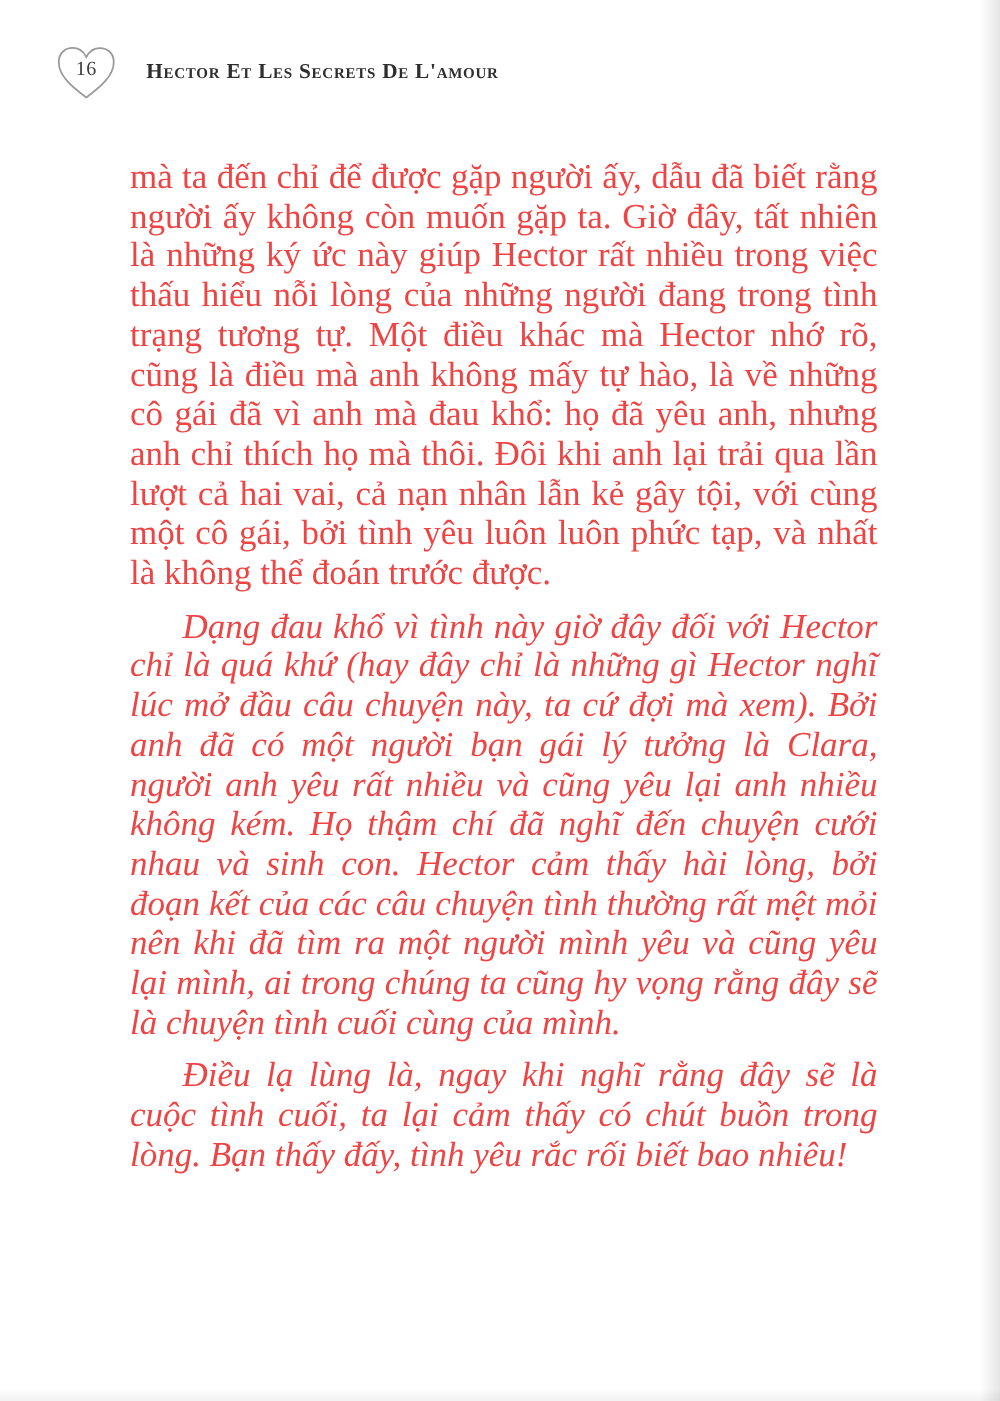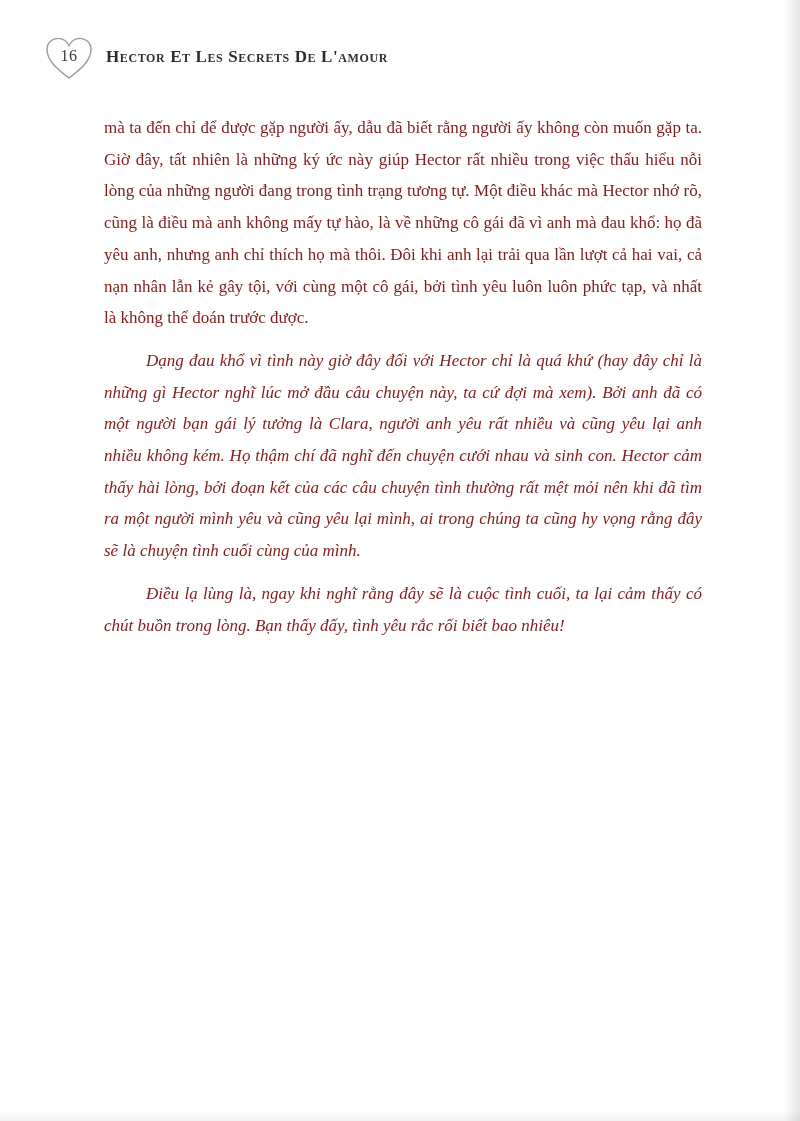--- a/index.html
+++ b/index.html
@@ -31,21 +31,21 @@
     background: linear-gradient(to bottom, rgba(0,0,0,0), rgba(0,0,0,0.05));
     pointer-events: none;
   }
 
   .header {
     position: absolute;
     top: 36px;
     left: 44px;
     display: flex;
     align-items: center;
-    gap: 12px;
+    gap: 23px;
   }
   .heart-badge {
     position: relative;
     width: 50px;
     height: 46px;
     flex: 0 0 auto;
   }
   .heart-badge svg {
     display: block;
     width: 50px;
@@ -71,25 +71,25 @@
     letter-spacing: 0.6px;
     color: #2e2e2e;
     font-weight: 600;
     white-space: nowrap;
     padding-bottom: 4px;
     text-align: center;
   }
 
   .body-text {
     position: absolute;
-    top: 112px;
+    top: 126px;
     left: 104px;
     width: 598px;
-    color: #7f1d1d;
-    font-size: 17px;
+    color: #ef4444;
+    font-size: 28px;
     line-height: 31.7px;
     text-align: justify;
   }
   .body-text p {
     margin: 0 0 11px 0;
   }
   .body-text p.indent {
     text-indent: 42px;
     font-style: italic;
   }

